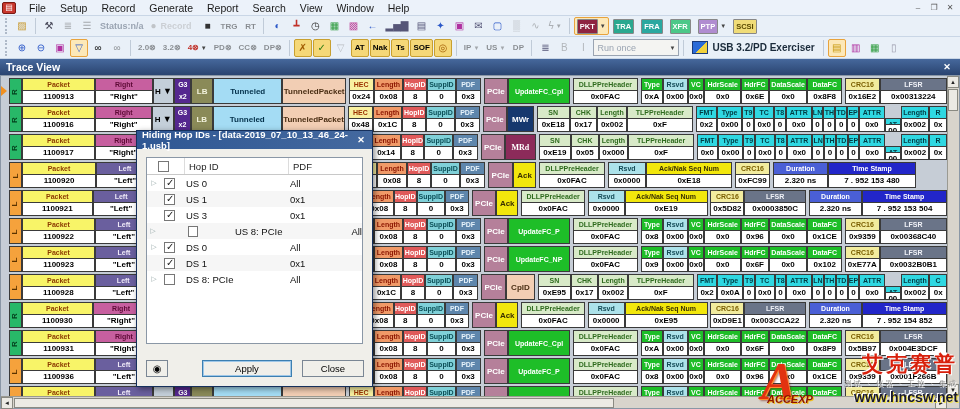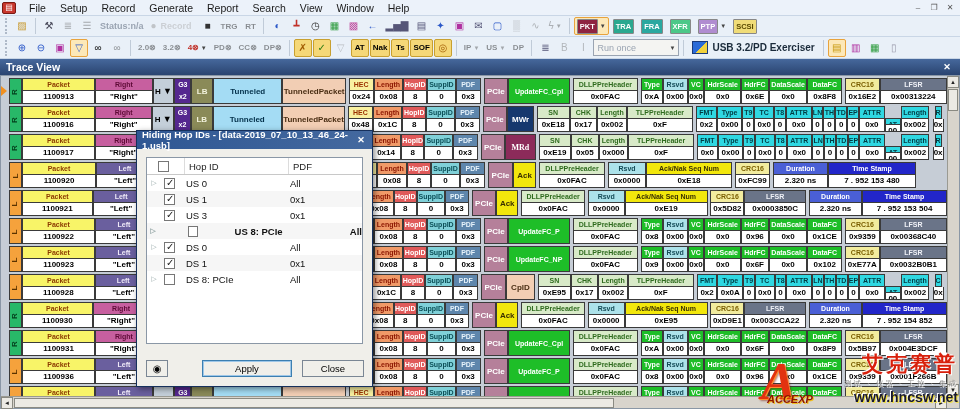--- a/index.html
+++ b/index.html
@@ -52,21 +52,21 @@
   
   .w-mk{width:13px;} .w-pkt{width:74px;} .w-dir{width:58px;} .w-h{width:22px;} .w-g3{width:17px;}
   .w-lb{width:22px;} .w-tun{width:70px;} .w-tp{width:64px;}
   .f-hec{width:25px;} .f-lnk{width:30px;} .f-hop{width:24px;} .f-sup{width:29px;} .f-pdf{width:25px;}
   .w-pcie{width:25px;} .w-ufc{width:62px;} .w-mwr{width:27px;} .w-mrd{width:31px;font-family:Liberation Serif, serif;} .w-ack{width:23px;} .w-cpld{width:30px;}
   .f-dllp{width:66px;} .f-t{width:22px;} .f-rsv{width:25px;} .f-vc{width:17px;} .f-hsc{width:37px;}
   .f-hfc{width:28px;} .f-dsc{width:39px;} .f-dfc{width:35px;} .f-crc{width:35px;} .f-lfsr{width:68px;}
   .f-sn{width:33px;} .f-chk{width:28px;} .f-len2{width:30px;} .f-tlp{width:67px;}
   .f-fmt{width:21px;} .f-ty2{width:26px;} .f-t9{width:12px;} .f-tc{width:20px;} .f-t8{width:12px;}
   .f-attr{width:26px;} .f-ln{width:12px;} .f-th{width:12px;} .f-td{width:12px;} .f-ep{width:12px;}
-  .f-at{width:16px;margin-top:12px;} .f-len3{width:29px;} .f-rr{width:18px;align-items:center;}
+  .f-at{width:16px;margin-top:12px;} .f-len3{width:29px;} .f-rr{width:18px;}
   .f-rsv2{width:38px;} .f-nak{width:86px;} .f-lfsr2{width:64px;} .f-dur{width:55px;} .f-ts{width:88px;}
   
   .mkR{background:#28B868;color:#04421E;} .mkL{background:#F5A23C;color:#5A3300;}
   .w-mk span{display:block;transform:rotate(-90deg);font-size:8px;font-weight:bold;line-height:26px;}
   .h-pkt{background:#F8F468;color:#8B3A00;}
   .h-dirR{background:#C75F9F;color:#5E0A36;} .h-dirL{background:#6A5F9E;color:#EFEAF8;}
   .c-hcell{background:#C4CFD9;color:#000;} .c-hcell b{font-weight:bold;font-size:9px;}
   .c-g3{background:#55278F;} .c-lb{background:#8A8A58;color:#F2F2DC;}
   .c-tun{background:#A4DCF4;color:#03304A;} .c-tp{background:#F2CEB4;color:#4A2E14;}
   .c-pcie{background:#B5809A;color:#fff;}
@@ -97,21 +97,21 @@
   .lhead { display:flex; height:17px; border-bottom:1px solid #C8C8C8; align-items:center; font-size:9.5px; color:#222; }
   .lhead .cbcol { width:38px; display:flex; justify-content:center; border-right:1px solid #DCDCDC; height:100%; align-items:center; }
   .lhead .c1 { width:104px; padding-left:4px; border-right:1px solid #DCDCDC; height:100%; line-height:17px; }
   .lhead .c2 { flex:1; padding-left:4px; line-height:17px; }
   .litem { display:flex; height:16px; align-items:center; font-size:9.5px; color:#111; }
   .litem.alt { background:#F6F6F6; }
   .exp { width:14px; font-size:7px; color:#9AA; text-align:center; }
   .cb { width:11px; height:11px; border:1px solid #777; background:#fff; margin:0 7px 0 3px; position:relative; }
   .cb.on:after { content:"✓"; position:absolute; left:1px; top:-2px; font-size:10px; color:#222; }
   .litem .lab { width:104px; padding-left:4px; } .litem .pdf { flex:1; padding-left:4px; }
-  .litem.bold { font-weight:bold;gap:26px; }
+  .litem.bold { font-weight:normal;gap:26px; }
   #dlgBtns { position:absolute; left:9px; right:9px; bottom:8px; height:18px; }
   .dbtn { position:absolute; height:17px; background:#F0EFEA; border:1px solid #7A8694; font-size:9.5px; text-align:center; line-height:15px; }
   #btnApply { left:56px; width:90px; border:1px solid #3C7FB1; box-shadow:0 0 0 1px #9EC7E8 inset; }
   #btnClose { left:156px; width:62px; }
   #btnEye { left:0; width:22px; font-size:10px; }
 
   
   #wm { position:absolute; right:2px; bottom:4px; width:185px; z-index:90; pointer-events:none; text-align:right; }
   #wm .bigA { position:absolute; left:-12px; bottom:2px; font-family:"Liberation Serif",serif; font-style:italic; font-weight:bold; font-size:52px; color:#E23210; text-shadow:1px 1px 0 #FF8A30,2px 2px 2px rgba(120,20,0,.5); line-height:.8; }
   #wm .cn { font-size:21px; font-weight:bold; color:#D8200C; letter-spacing:3px; text-shadow:1px 1px 0 #fff,-1px -1px 0 #fff; }

